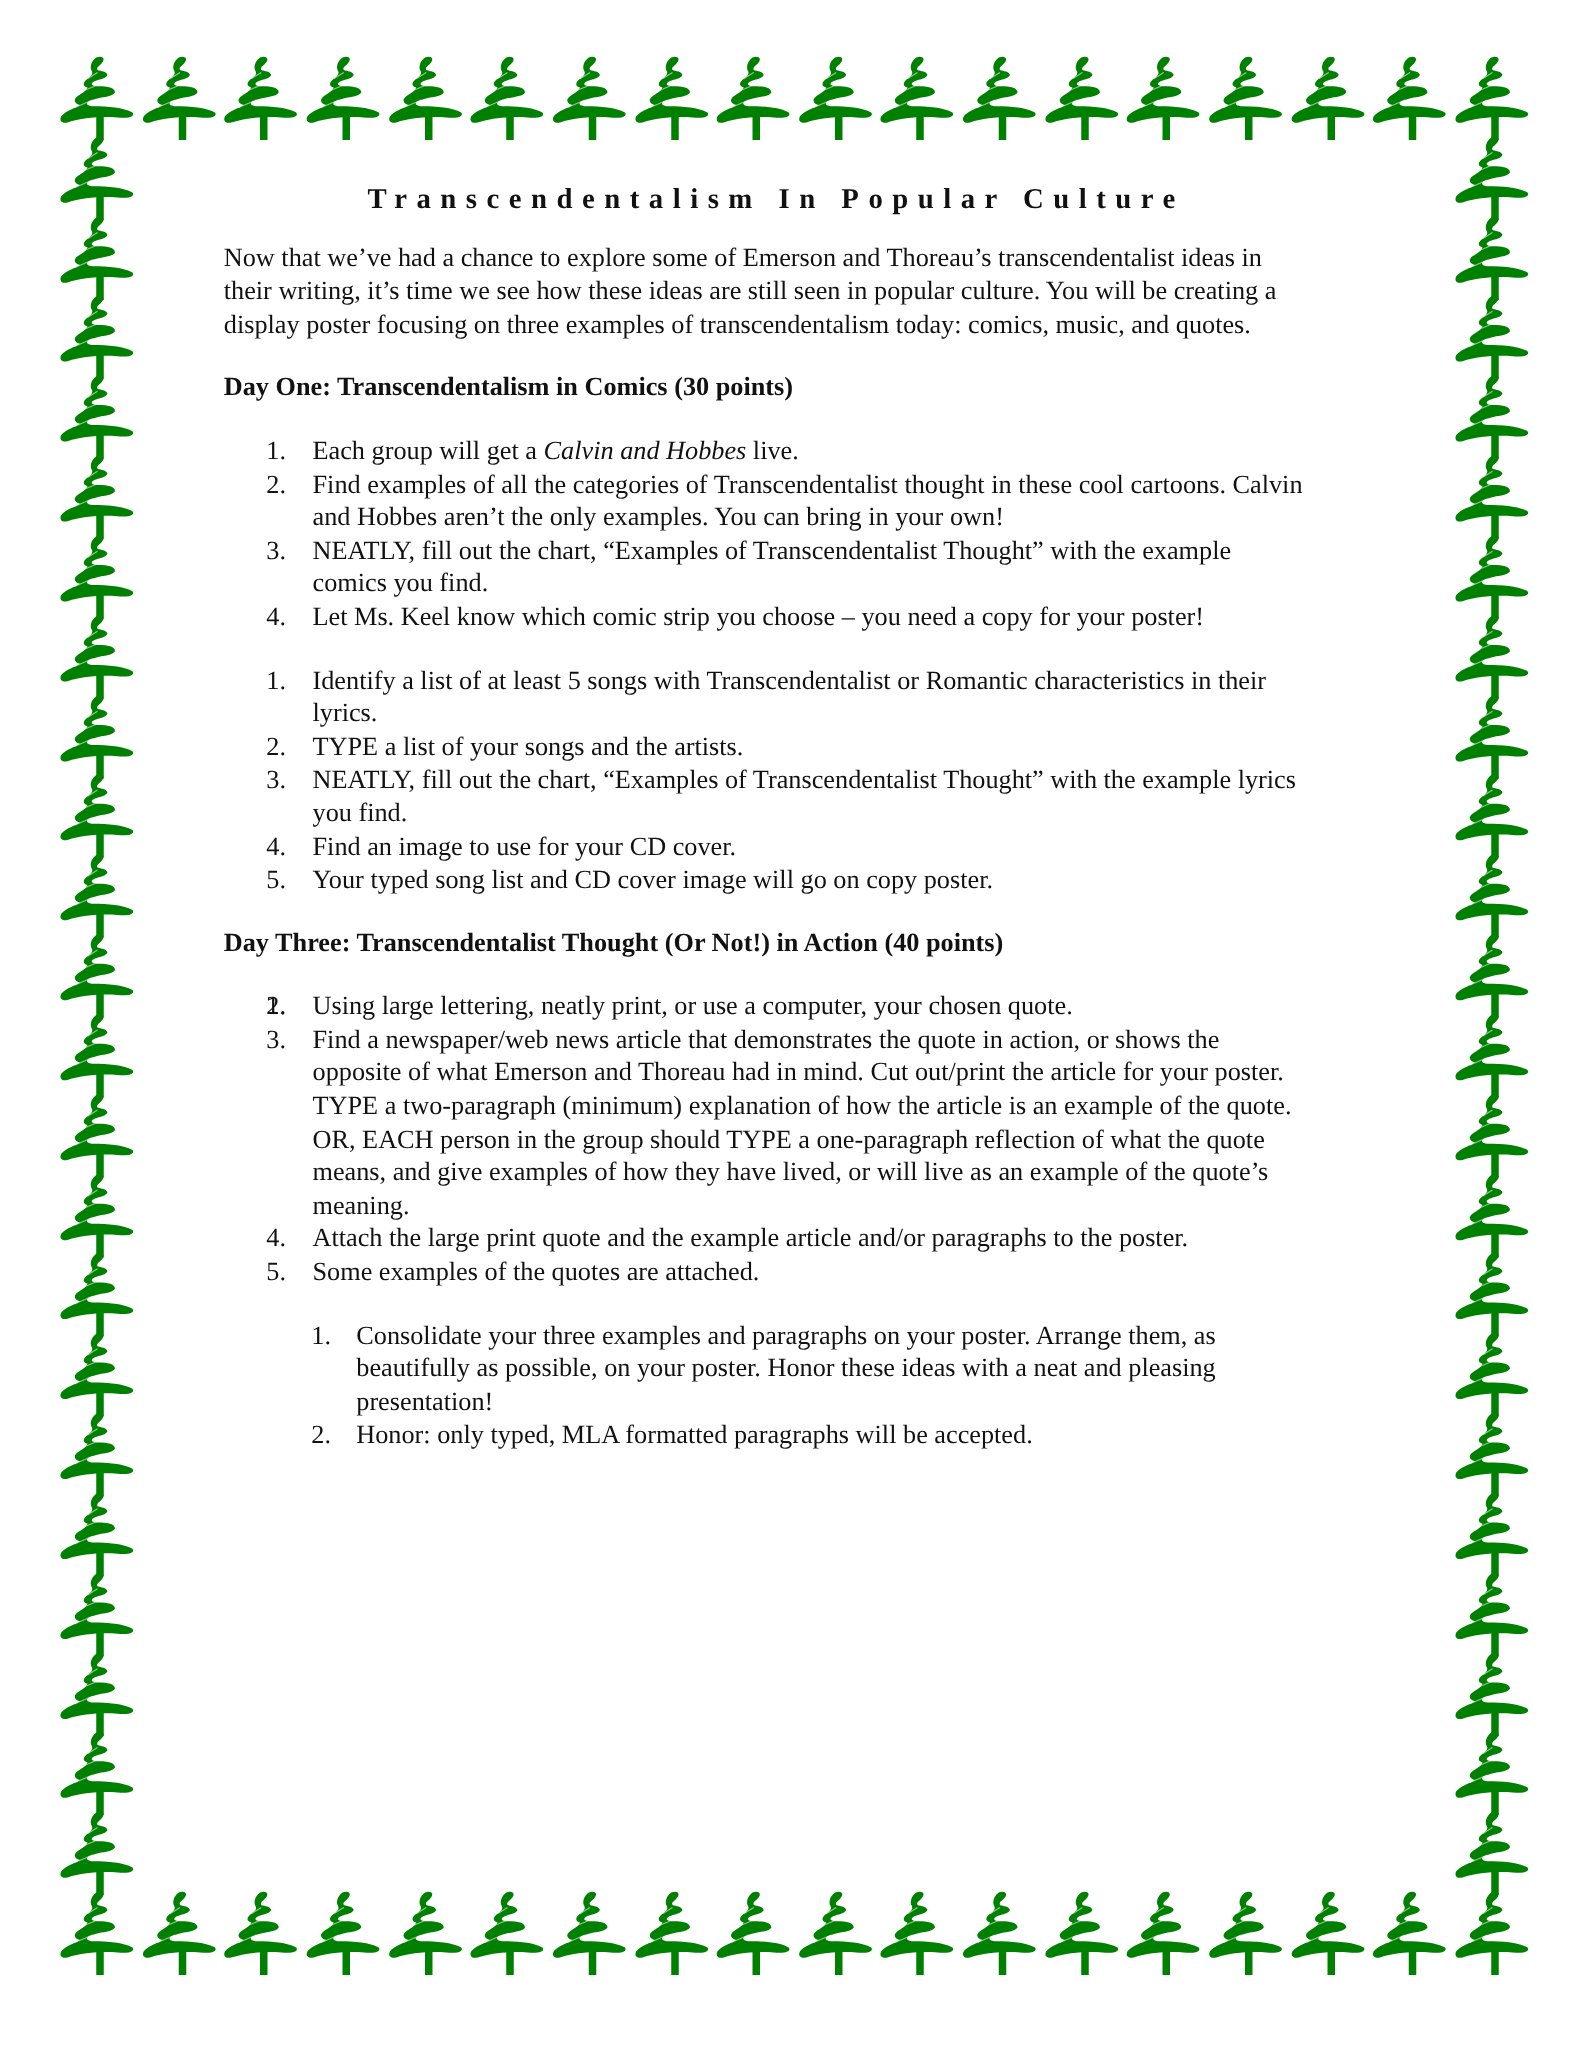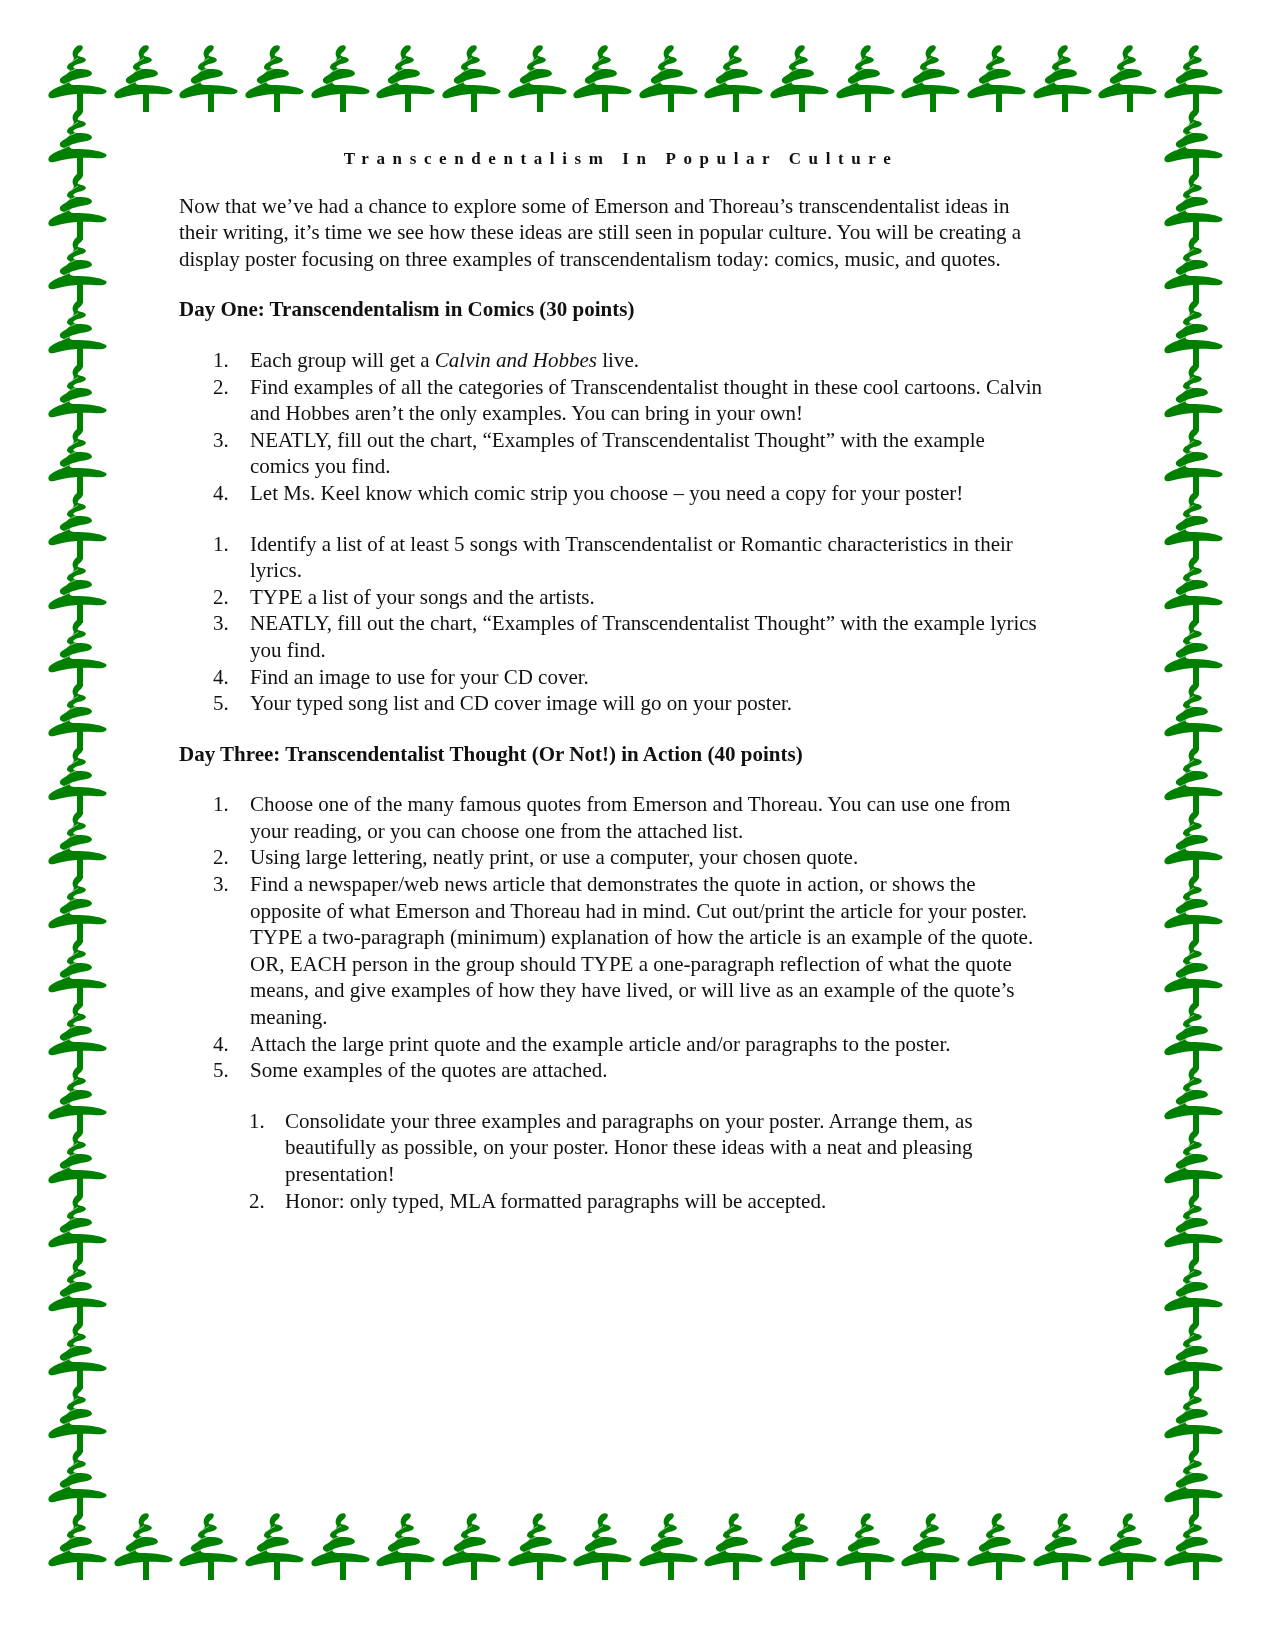--- a/index.html
+++ b/index.html
@@ -6,21 +6,21 @@
     body { width: 1275px; height: 1650px; position: relative; overflow: hidden; }
     #border { position: absolute; left: 0; top: 0; width: 1275px; height: 1650px; }
     .tree { position: absolute; width: 68px; height: 72px; }
     .tree svg { width: 68px; height: 72px; display: block; }
     #content {
       position: absolute; left: 179px; top: 140px; width: 870px;
       font-family: "Liberation Serif", "DejaVu Serif", serif;
       color: #111111; font-size: 21px; line-height: 26.6px;
     }
     .title {
-      text-align: center; font-weight: bold; font-size: 17px;
+      text-align: center; font-weight: bold; font-size: 23px;
       letter-spacing: 7.6px; margin: 6px 0 20px 0; padding-left: 14px;
     }
     .intro { margin: 0 0 24px 0; }
     .heading { font-weight: bold; margin: 0 0 24px 0; }
     ol { margin: 0 0 24px 0; padding: 0; list-style: none; }
     ol li { position: relative; padding-left: 71px; }
     ol li .num { position: absolute; left: 34px; top: 0; }
     ol.final li { padding-left: 106px; }
     ol.final li .num { left: 70px; }
     em { font-style: italic; }
@@ -763,26 +763,26 @@
     <li><span class="num">2.</span><span>Find examples of all the categories of Transcendentalist thought in these cool cartoons.  Calvin and Hobbes aren’t the only examples.  You can bring in your own!</span></li>
     <li><span class="num">3.</span><span>NEATLY, fill out the chart, “Examples of Transcendentalist Thought” with the example comics you find.</span></li>
     <li><span class="num">4.</span><span>Let Ms. Keel know which comic strip you choose – you need a copy for your poster!</span></li>
   </ol>
 
   <ol>
     <li><span class="num">1.</span><span>Identify a list of at least 5 songs with Transcendentalist or Romantic characteristics in their lyrics.</span></li>
     <li><span class="num">2.</span><span>TYPE a list of your songs and the artists.</span></li>
     <li><span class="num">3.</span><span>NEATLY, fill out the chart, “Examples of Transcendentalist Thought” with the example lyrics you find.</span></li>
     <li><span class="num">4.</span><span>Find an image to use for your CD cover.</span></li>
-    <li><span class="num">5.</span><span>Your typed song list and CD cover image will go on your poster.</span></li>
+    <li><span class="num">5.</span><span>Your typed song list and CD cover image will go on copy poster.</span></li>
   </ol>
 
   <div class="heading">Day Three:  Transcendentalist Thought (Or Not!) in Action (40 points)</div>
   <ol>
-    <li><span class="num">1.</span><span>Choose one of the many famous quotes from Emerson and Thoreau.  You can use one from your reading, or you can choose one from the attached list.</span></li>
+    <li><span class="num">1.</span></li>
     <li><span class="num">2.</span><span>Using large lettering, neatly print, or use a computer, your chosen quote.</span></li>
     <li><span class="num">3.</span><span>Find a newspaper/web news article that demonstrates the quote in action, or shows the opposite of what Emerson and Thoreau had in mind.   Cut out/print the article for your poster.  TYPE a two-paragraph (minimum) explanation of how the article is an example of the quote.  OR, EACH person in the group should TYPE a one-paragraph reflection of what the quote means, and give examples of how they have lived, or will live as an example of the quote’s meaning.</span></li>
     <li><span class="num">4.</span><span>Attach the large print quote and the example article and/or paragraphs to the poster.</span></li>
     <li><span class="num">5.</span><span>Some examples of the quotes are attached.</span></li>
   </ol>
 
   <ol class="final">
     <li><span class="num">1.</span><span>Consolidate your three examples and paragraphs on your poster. Arrange them, as beautifully as possible, on your poster.  Honor these ideas with a neat and pleasing presentation!</span></li>
     <li><span class="num">2.</span><span>Honor:  only typed, MLA formatted paragraphs will be accepted.</span></li>
   </ol>

